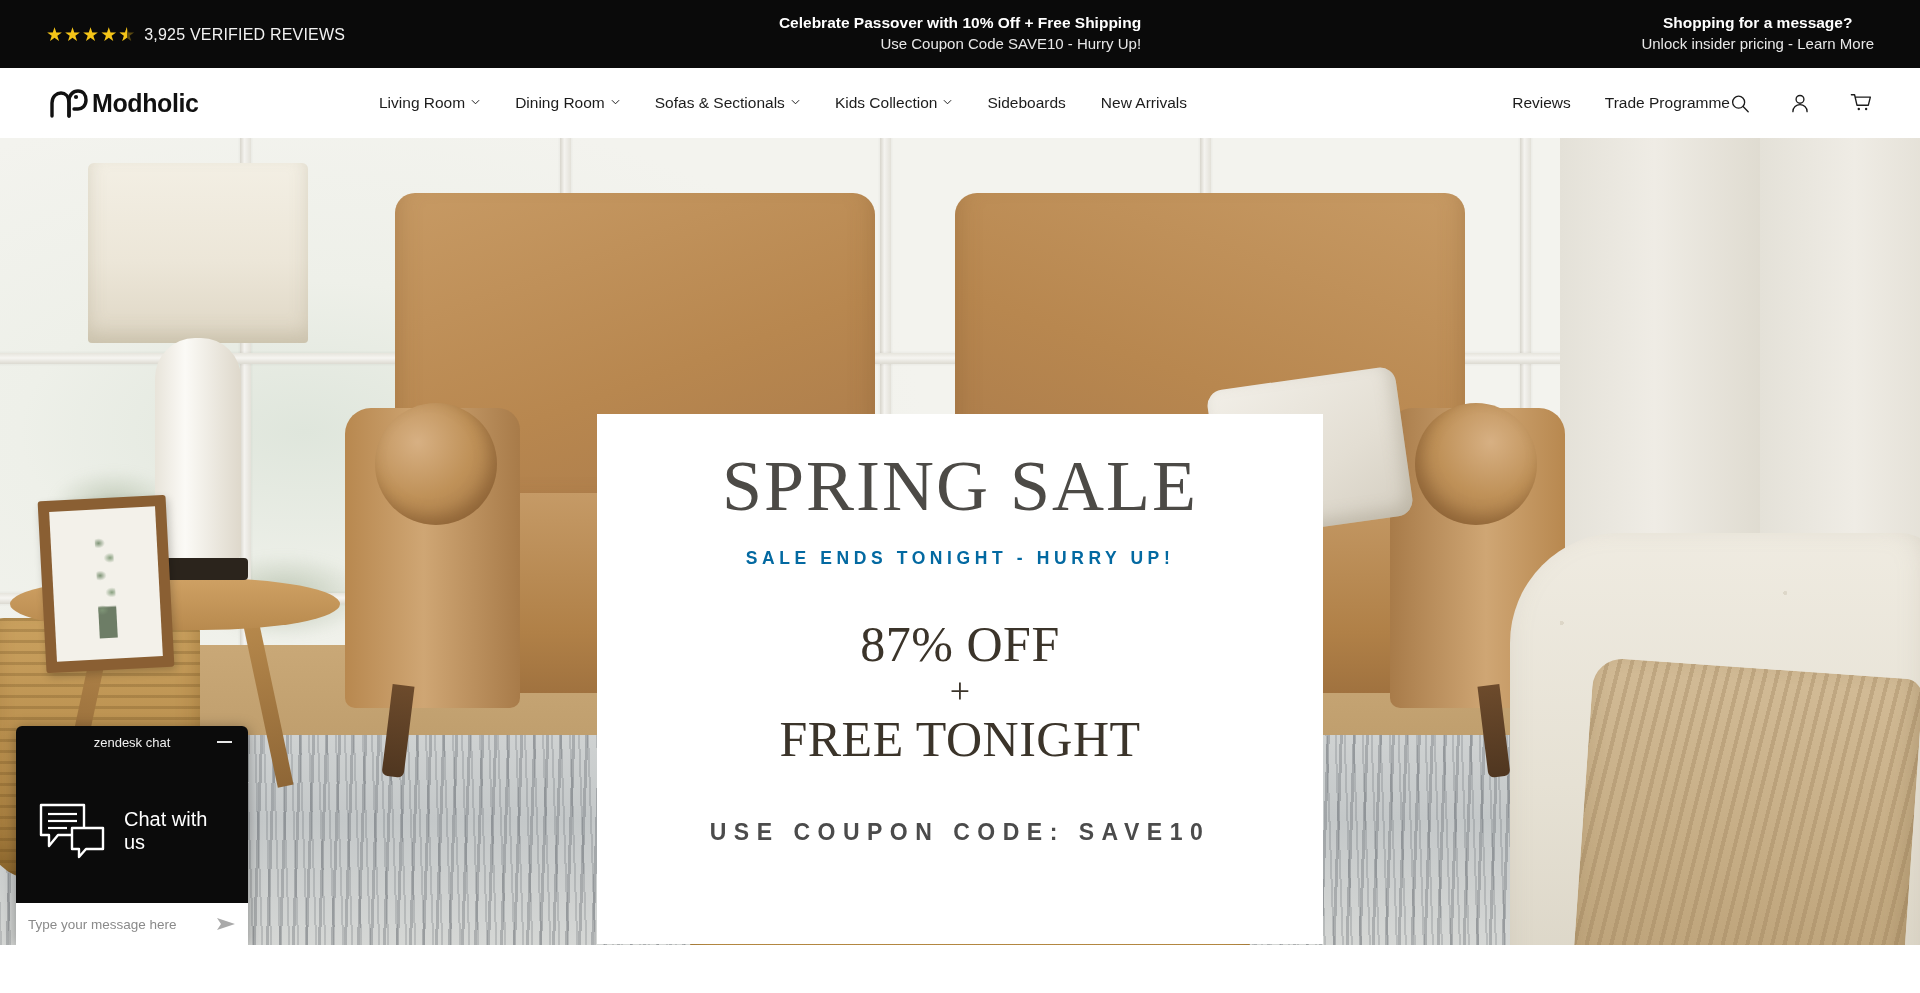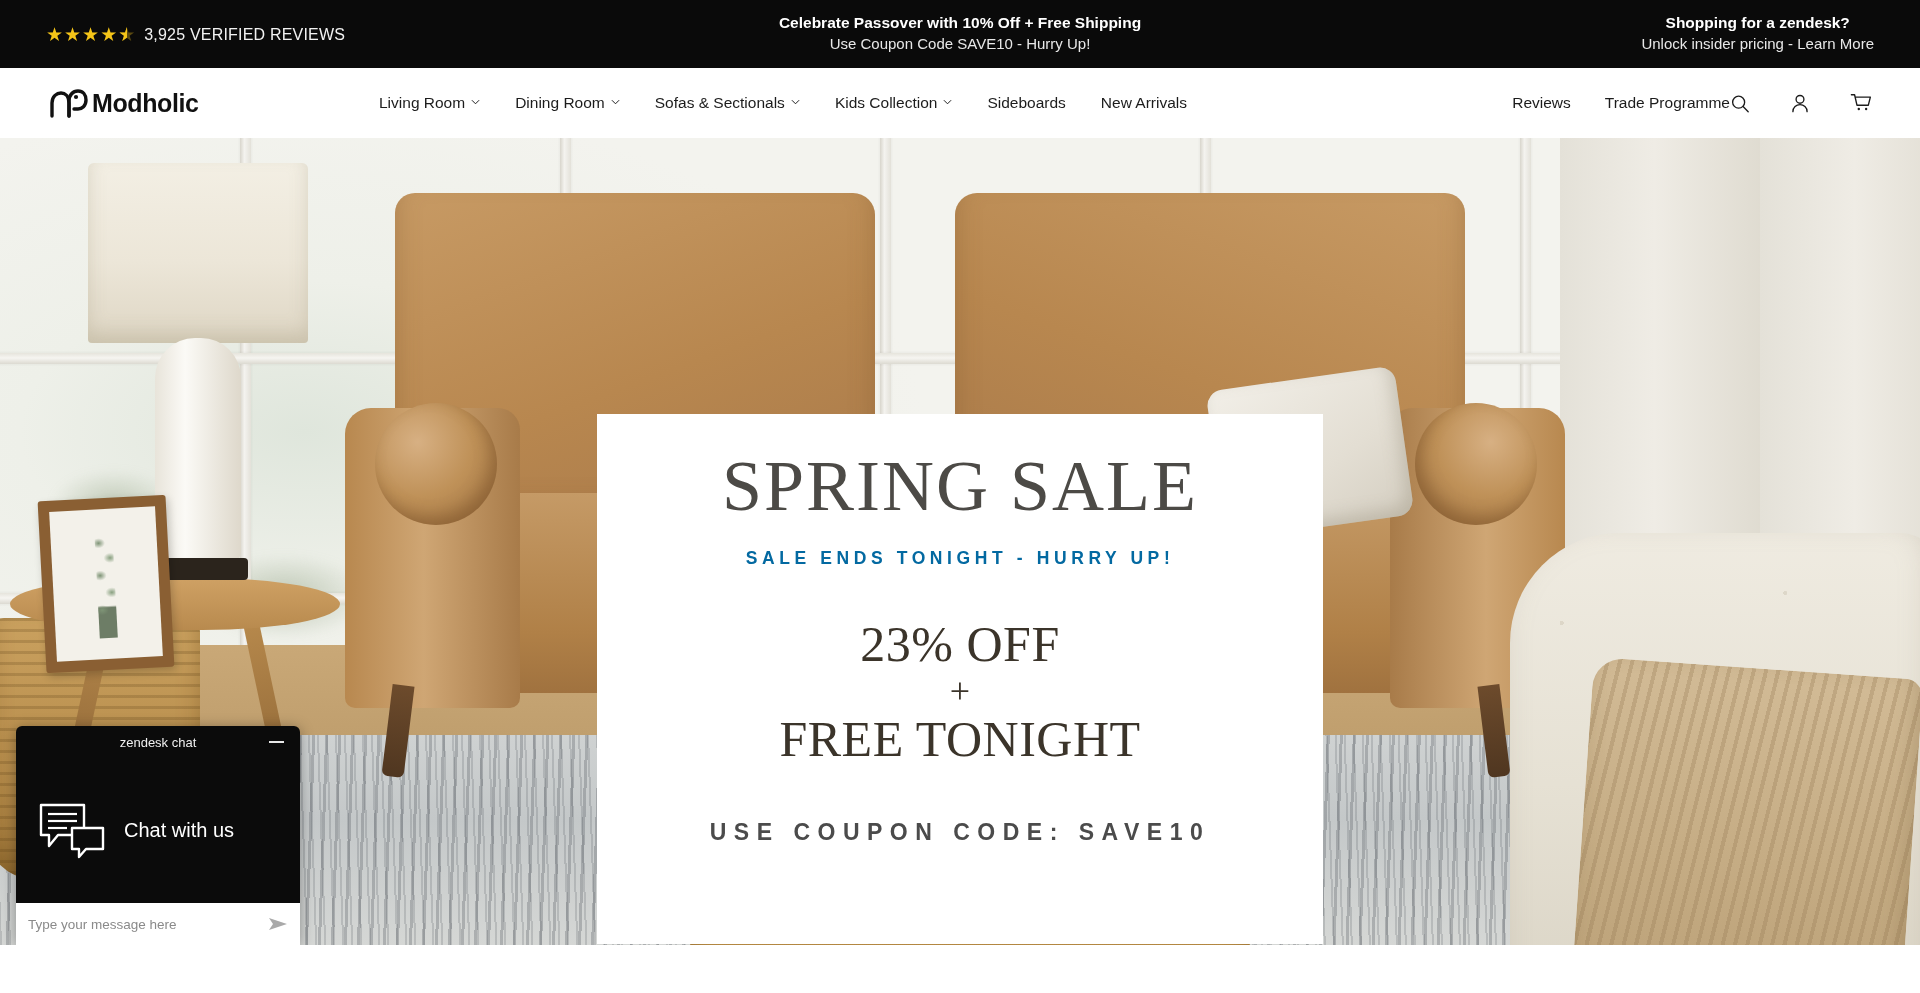--- a/index.html
+++ b/index.html
@@ -47,21 +47,21 @@
   .reviews-text {
     font-size: 16px;
     letter-spacing: 0.2px;
     color: #f2f2f2;
     white-space: nowrap;
   }
   .announce-center {
     position: absolute;
     left: 50%;
     transform: translateX(-50%);
-    text-align: center;
+    text-align: right;
     line-height: 1.35;
   }
   .announce-center .line1 {
     font-size: 15.5px; font-weight: bold; color: #ffffff; white-space: nowrap;
   }
   .announce-center .line2 {
     font-size: 15px; font-weight: normal; color: #e8e8e8; white-space: nowrap;
   }
   .announce-right {
     position: absolute;
@@ -405,21 +405,21 @@
     font-weight: bold;
     letter-spacing: 7.5px;
     color: #4b4b4b;
     white-space: nowrap;
   }
 
   
   .chat-widget {
     position: absolute;
     left: 16px; bottom: 0;
-    width: 284px;
+    width: 232px;
     z-index: 30;
     border-radius: 6px 6px 0 0;
     overflow: hidden;
     box-shadow: 0 2px 14px rgba(0,0,0,.35);
     font-family: "Liberation Sans", sans-serif;
   }
   .chat-head {
     position: relative;
     background: #0b0b0b;
     height: 32px;
@@ -474,21 +474,21 @@
     </span>
     <span class="reviews-text">3,925 VERIFIED REVIEWS</span>
   </div>
 
   <div class="announce-center">
     <div class="line1">Celebrate Passover with 10% Off + Free Shipping</div>
     <div class="line2">Use Coupon Code SAVE10 - Hurry Up!</div>
   </div>
 
   <div class="announce-right">
-    <div class="line1">Shopping for a zendesk?</div>
+    <div class="line1">Shopping for a message?</div>
     <div class="line2">Unlock insider pricing - Learn More</div>
   </div>
 </div>
 
 <div class="header">
 
   <div class="logo">
     <span class="logo-mark">
       <svg viewBox="0 0 38 30" width="38" height="30" aria-hidden="true">
         <path d="M2 28 L2 15 C2 8 7 5 11 5 C15 5 19 8 19 15 L19 28" fill="none" stroke="#111" stroke-width="3.4" stroke-linecap="round"></path>
@@ -630,21 +630,21 @@
 
     <div class="boucle"></div>
     <div class="throw"></div>
 
     <div class="rattan"></div>
   </div>
 
   <div class="promo-card">
     <div class="promo-title">SPRING SALE</div>
     <div class="promo-sub">SALE ENDS TONIGHT - HURRY UP!</div>
-    <div class="promo-offer1">23% OFF</div>
+    <div class="promo-offer1">87% OFF</div>
     <div class="promo-plus">+</div>
     <div class="promo-offer2">FREE TONIGHT</div>
     <div class="promo-coupon">USE COUPON CODE: SAVE10</div>
   </div>
 
   <div class="chat-widget">
     <div class="chat-head">
       <span class="chat-head-title">zendesk chat</span>
       <span class="chat-min"></span>
     </div>

